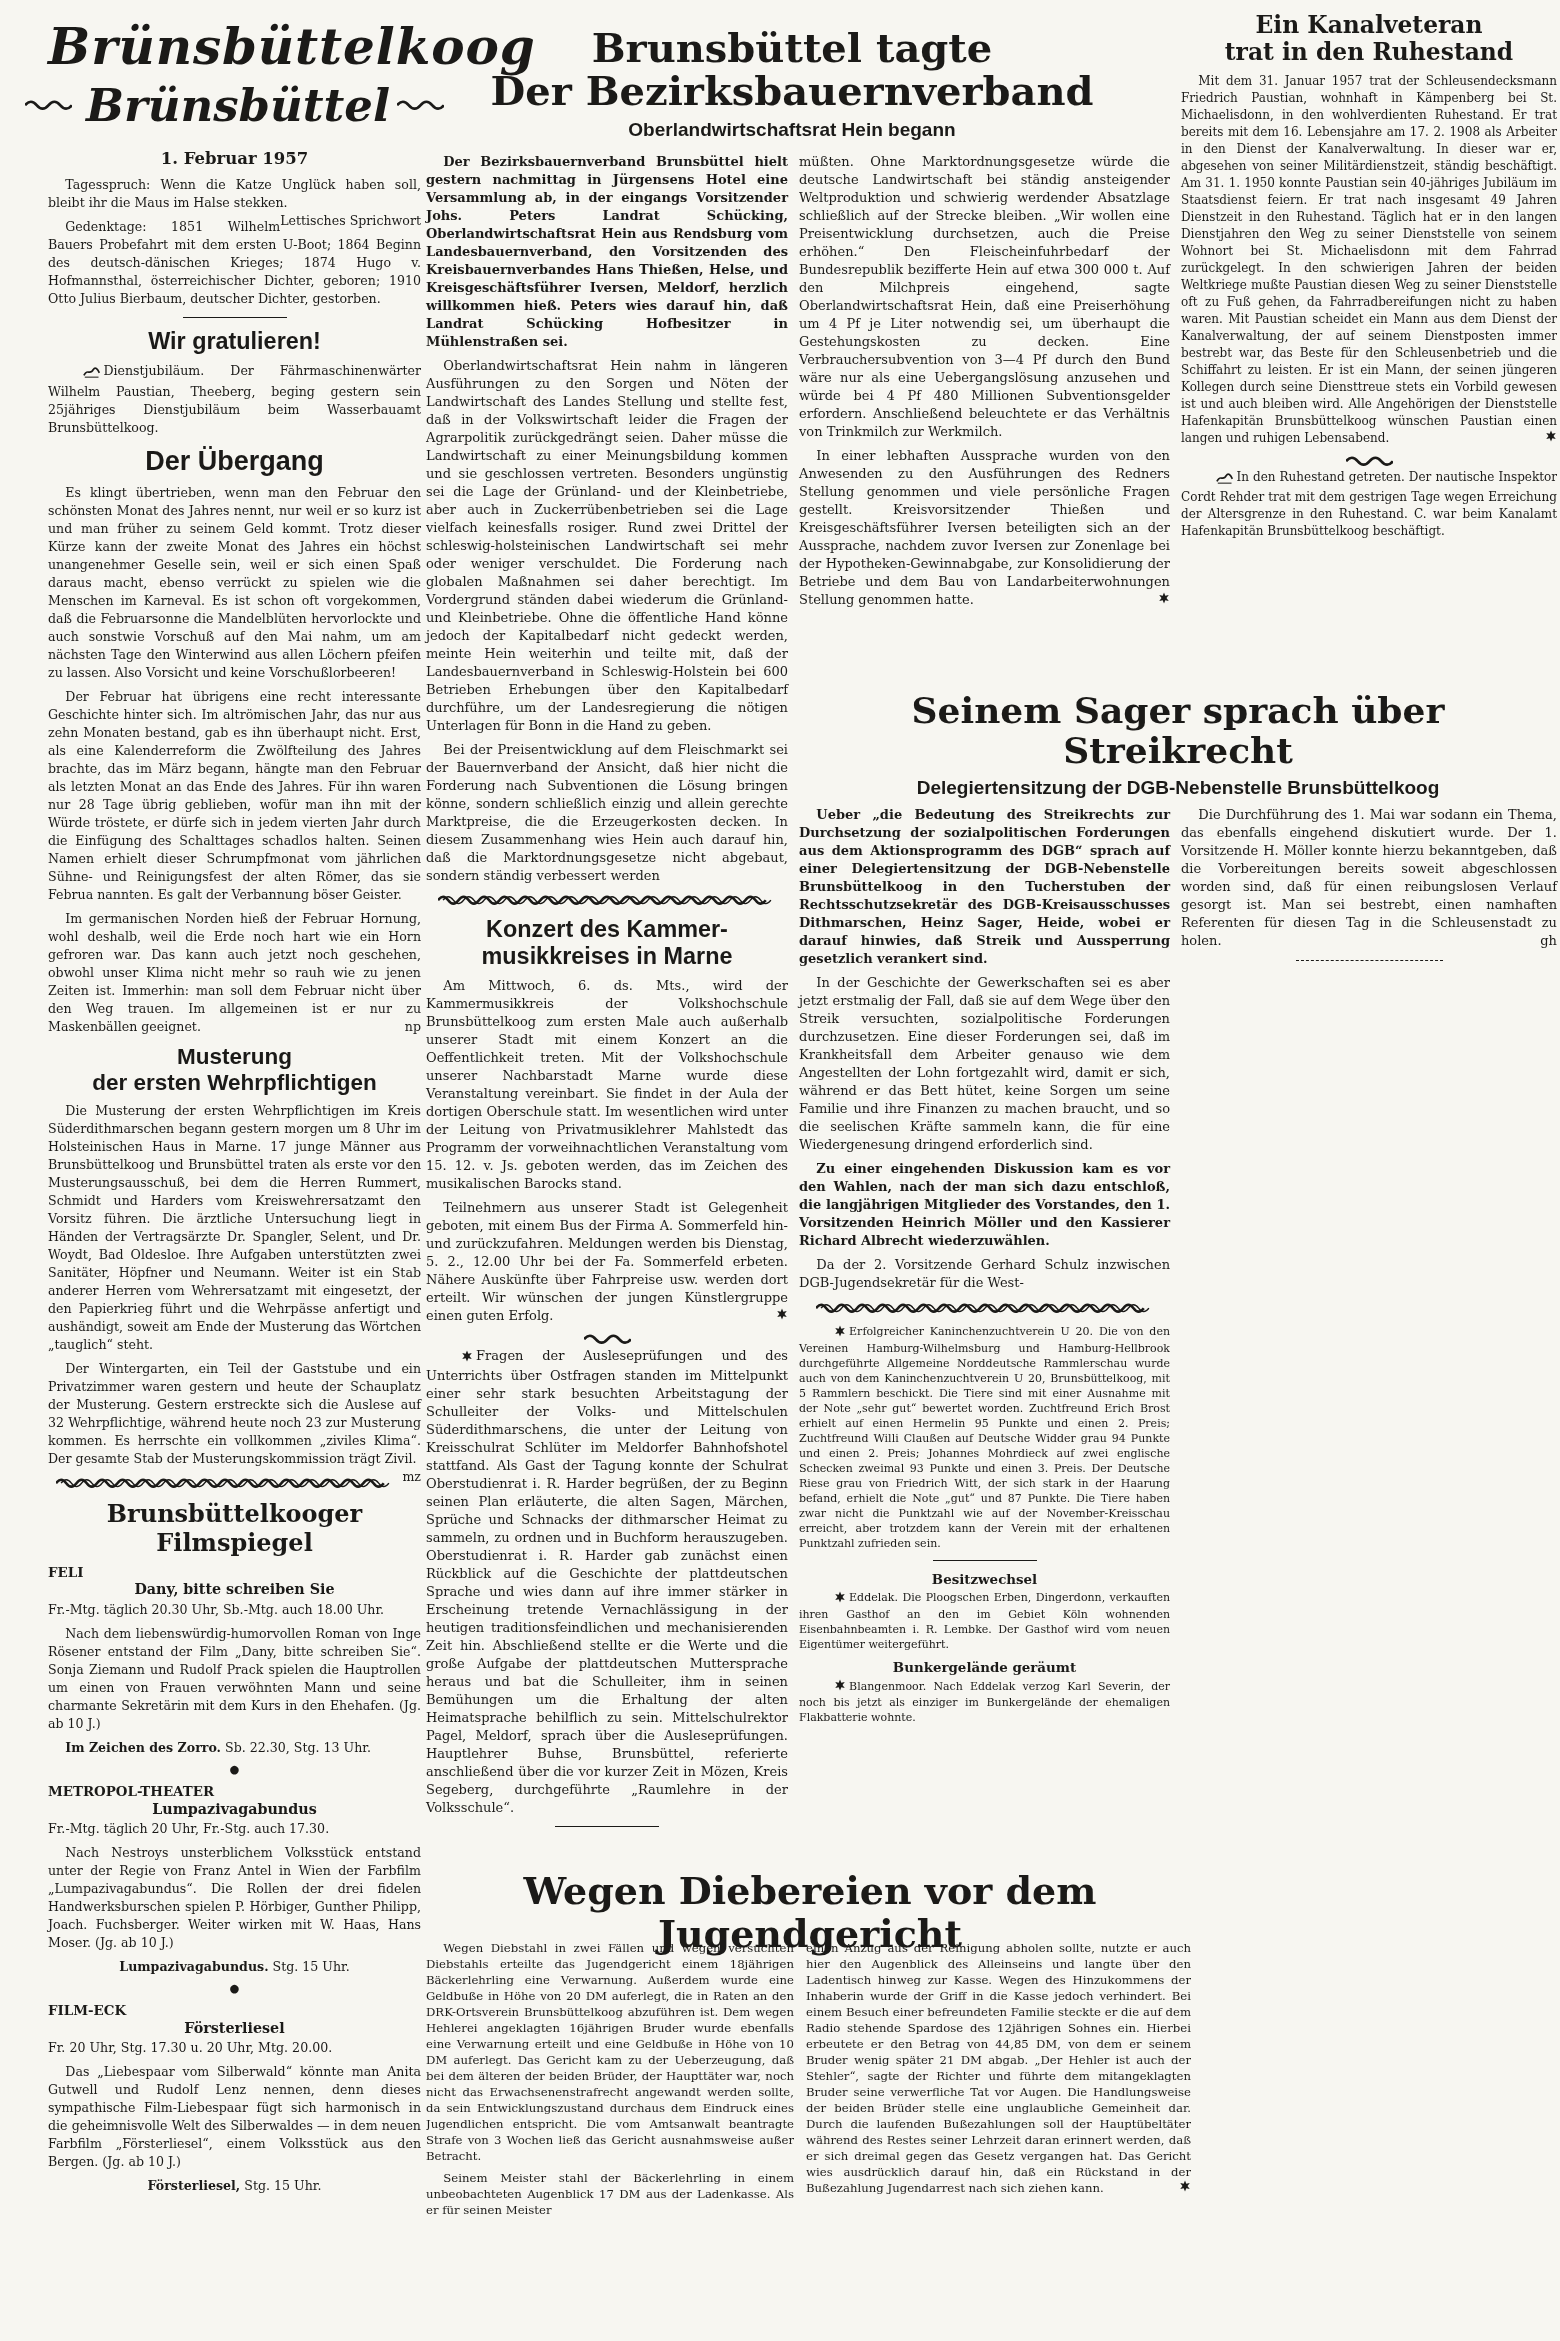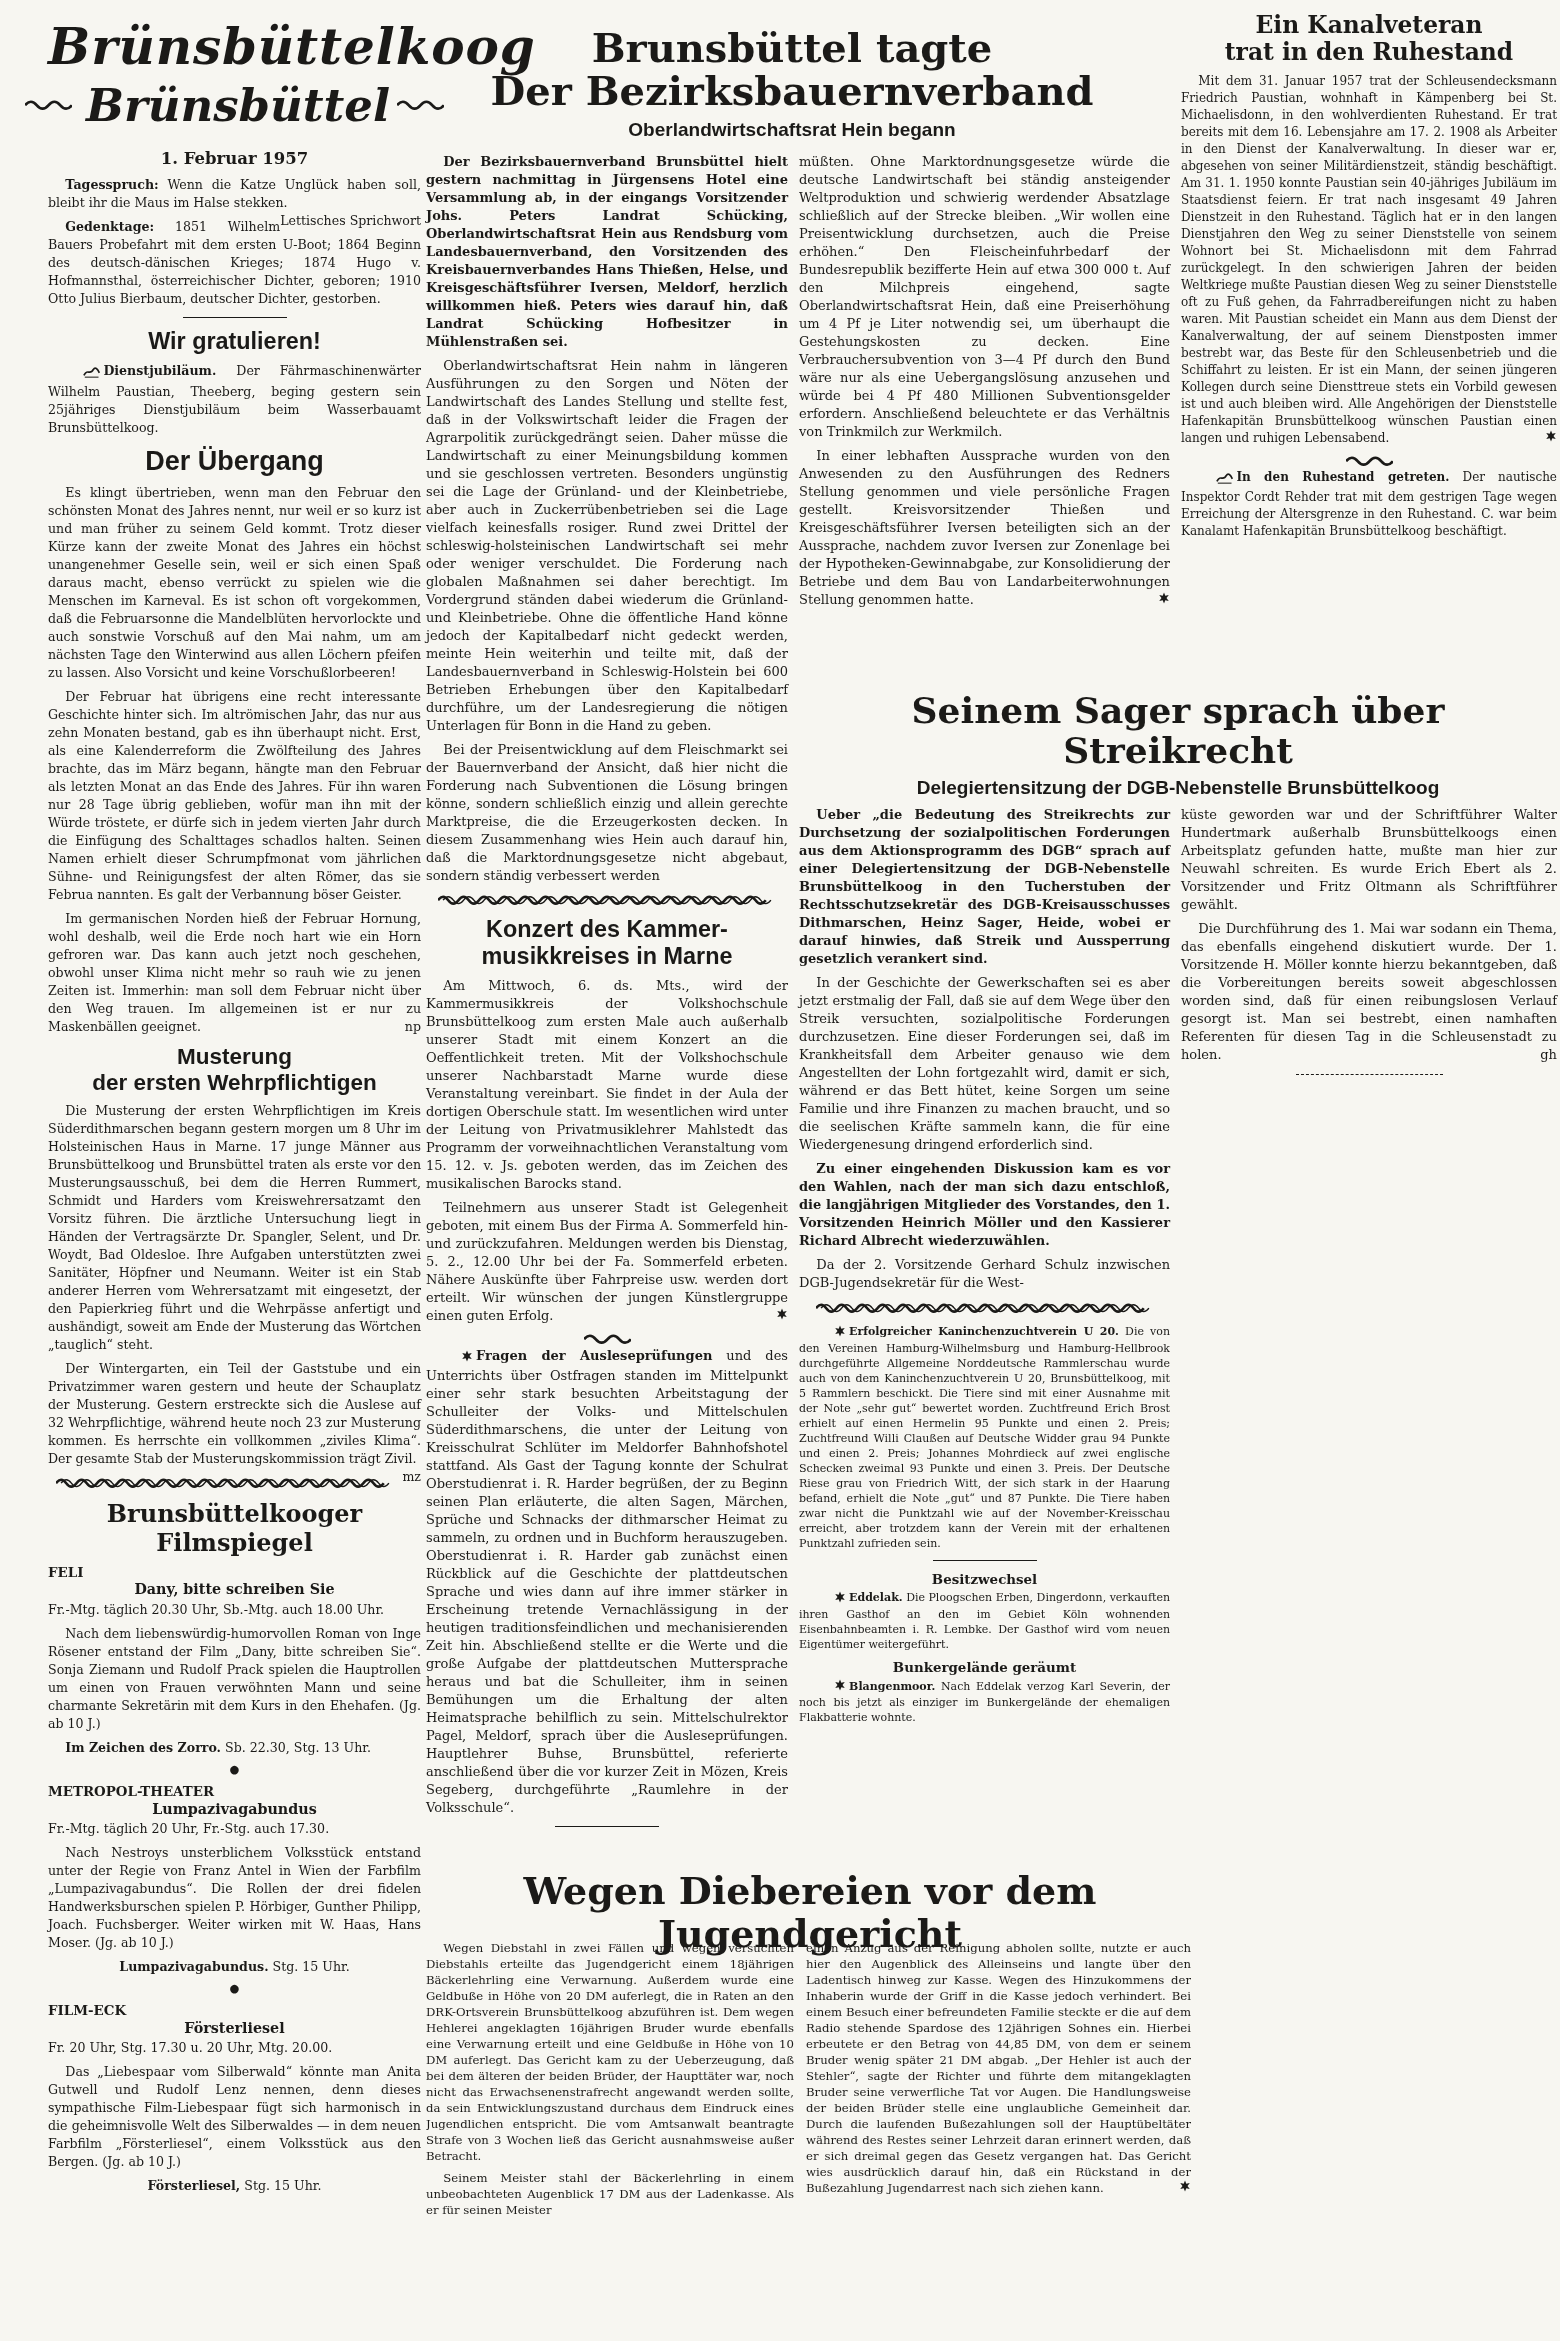--- a/index.html
+++ b/index.html
@@ -4,21 +4,21 @@
 <style>
   html,body { margin:0; padding:0; background:#888; }
   .page {
     position:relative; width:1560px; height:2342px; margin:0 auto;
     background:#f7f6f1; color:#1b1a18; overflow:hidden;
     font-family:"DejaVu Serif", serif;
   }
   .c { position:absolute; }
   p { margin:0 0 6px 0; text-align:justify; text-indent:17.3px; }
   p.nofirst { text-indent:0; }
-  b.inlead { font-weight:bold; }
+  b.inlead { font-weight:normal; }
   .sign { float:right; font-weight:normal; text-indent:0; }
 
   
   #col1 p { font-size:12.6px; line-height:18px; }
   #col2 p, #col3top p, #dgb-c3 p, #dgb-c4 p { font-size:13px; line-height:18px; }
   #col4 p { font-size:12px; line-height:17px; }
   #c3lower p { font-size:11px; line-height:15px; }
   #jug-a p, #jug-b p { font-size:11.7px; line-height:16px; }
 
   .lead p, p.lead { font-weight:bold; }
@@ -190,21 +190,20 @@
   </div>
 
   <div id="dgb-c3" class="c" style="left:799px; top:806px; width:371px;">
     <p class="lead">Ueber „die Bedeutung des Streikrechts zur Durchsetzung der sozialpolitischen Forderungen aus dem Aktionsprogramm des DGB“ sprach auf einer Delegiertensitzung der DGB-Nebenstelle Brunsbüttelkoog in den Tucherstuben der Rechtsschutzsekretär des DGB-Kreisausschusses Dithmarschen, Heinz Sager, Heide, wobei er darauf hinwies, daß Streik und Aussperrung gesetzlich verankert sind.</p>
     <p>In der Geschichte der Gewerkschaften sei es aber jetzt erstmalig der Fall, daß sie auf dem Wege über den Streik versuchten, sozialpolitische Forderungen durchzusetzen. Eine dieser Forderungen sei, daß im Krankheitsfall dem Arbeiter genauso wie dem Angestellten der Lohn fortgezahlt wird, damit er sich, während er das Bett hütet, keine Sorgen um seine Familie und ihre Finanzen zu machen braucht, und so die seelischen Kräfte sammeln kann, die für eine Wiedergenesung dringend erforderlich sind.</p>
     <p class="lead">Zu einer eingehenden Diskussion kam es vor den Wahlen, nach der man sich dazu entschloß, die langjährigen Mitglieder des Vorstandes, den 1. Vorsitzenden Heinrich Möller und den Kassierer Richard Albrecht wiederzuwählen.</p>
     <p>Da der 2. Vorsitzende Gerhard Schulz inzwischen DGB-Jugendsekretär für die West-</p>
   </div>
 
   <div id="dgb-c4" class="c" style="left:1181px; top:806px; width:376px;">
-    <p class="nofirst">küste geworden war und der Schriftführer Walter Hundertmark außerhalb Brunsbüttelkoogs einen Arbeitsplatz gefunden hatte, mußte man hier zur Neuwahl schreiten. Es wurde Erich Ebert als 2. Vorsitzender und Fritz Oltmann als Schriftführer gewählt.</p>
     <p><span>Die Durchführung des 1. Mai war sodann ein Thema, das ebenfalls eingehend diskutiert wurde. Der 1. Vorsitzende H. Möller konnte hierzu bekanntgeben, daß die Vorbereitungen bereits soweit abgeschlossen worden sind, daß für einen reibungslosen Verlauf gesorgt ist. Man sei bestrebt, einen namhaften Referenten für diesen Tag in die Schleusenstadt zu holen.</span> <span class="sign">gh</span></p>
     <div class="rule-dash"></div>
   </div>
 
   <div id="c3lower" class="c" style="left:799px; top:1293px; width:371px;">
     <span><svg class="wave" width="338" height="10.4" viewBox="0 0 396 12" preserveAspectRatio="none">
     <path fill="none" stroke="#1b1a18" stroke-width="3" d="M0 6 q6 -8 12 0 t12 0 t12 0 t12 0 t12 0 t12 0 t12 0 t12 0 t12 0 t12 0 t12 0 t12 0 t12 0 t12 0 t12 0 t12 0 t12 0 t12 0 t12 0 t12 0 t12 0 t12 0 t12 0 t12 0 t12 0 t12 0 t12 0 t12 0 t12 0 t12 0 t12 0 t12 0"></path>
     <path fill="none" stroke="#1b1a18" stroke-width="1.6" transform="translate(6,0)" d="M0 6 q6 -8 12 0 t12 0 t12 0 t12 0 t12 0 t12 0 t12 0 t12 0 t12 0 t12 0 t12 0 t12 0 t12 0 t12 0 t12 0 t12 0 t12 0 t12 0 t12 0 t12 0 t12 0 t12 0 t12 0 t12 0 t12 0 t12 0 t12 0 t12 0 t12 0 t12 0 t12 0 t12 0"></path>
   </svg></span>
     <p><span class="staricon"><svg class="" width="12" height="12" viewBox="0 0 24 24">

